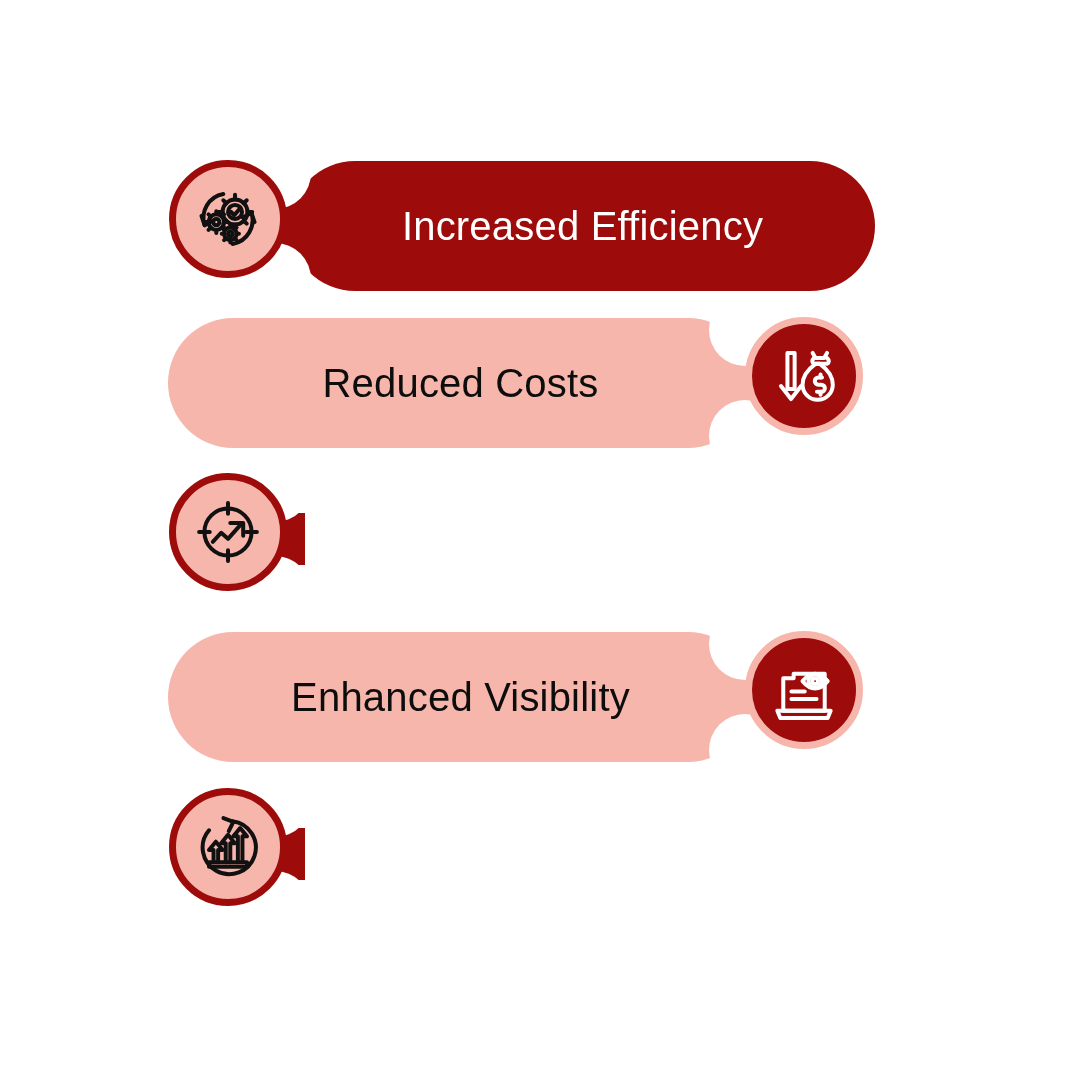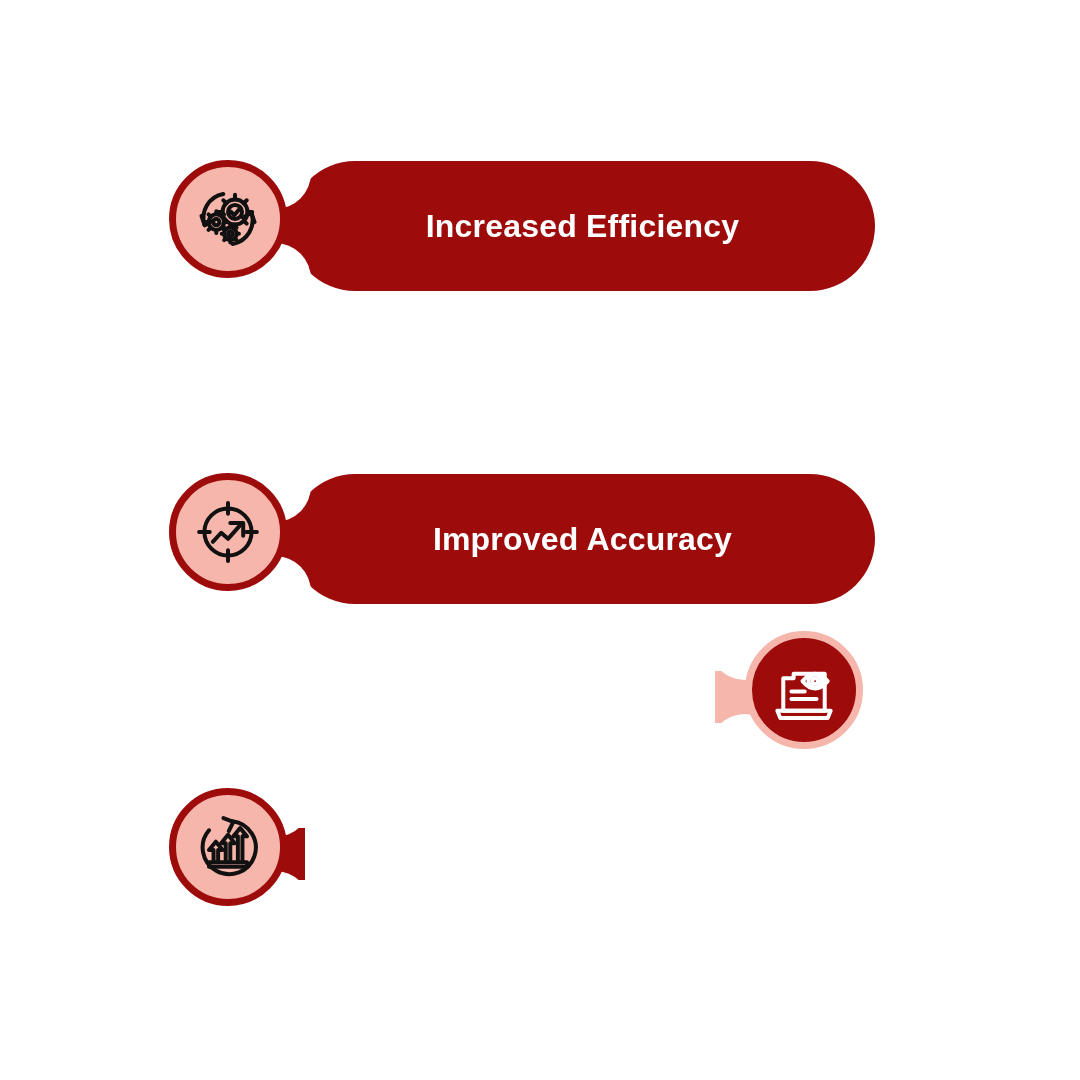--- a/index.html
+++ b/index.html
@@ -17,22 +17,22 @@
   .pill{
     position:absolute;
     top:0;height:130px;
     border-radius:65px;
     display:flex;align-items:center;justify-content:center;
   }
   .row.left .pill{left:290px;width:585px;}
   .row.right .pill{left:168px;width:585px;}
 
   .pill-label{
-    font-size:32px;
-    font-weight:bold;
+    font-size:40px;
+    font-weight:normal;
     letter-spacing:0.2px;
     white-space:nowrap;
     line-height:1;
   }
   .row.left  .pill{background:#9E0B0B;}
   .row.left  .pill-label{color:#ffffff;}
   .row.right .pill{background:#F6B6AB;}
   .row.right .pill-label{color:#0d0d0d;}
 
   
@@ -104,42 +104,65 @@
           <circle cx="35" cy="54" r="4"></circle>
 
           <circle cx="53" cy="69" r="8"></circle>
           <path d="M53 61 v-3 M53 77 v3 M61 69 h3 M45 69 h-3 M59 63 l2 -2 M47 75 l-2 2 M59 75 l2 2 M47 63 l-2 -2"></path>
           <circle cx="53" cy="69" r="3"></circle>
         </svg>
       </span>
     </div>
   </div>
 
+  <div class="row right" style="top:318px;">
+    <div class="pill">
+      <span class="pill-label">Reduced Costs</span>
+    </div>
+    <div class="neck"></div>
+    <div class="badge">
+      <span>
+        <svg width="72" height="72" viewBox="0 0 100 100">
+
+          <path d="M27 18 h10 v50 h-10 z"></path>
+          <path d="M18 64 l14 18 l14 -18"></path>
+
+          <path d="M62 18 l4 7 h12 l4 -7"></path>
+          <path d="M64 25 q-5 5 0 8 h18 q5 -3 0 -8"></path>
+
+          <path d="M66 33 q-18 13 -18 29 a21 21 0 0 0 42 0 q0 -16 -18 -29 z"></path>
+
+          <path d="M75 52 h-5 a5 5 0 0 0 0 10 h4 a5 5 0 0 1 0 10 h-6"></path>
+          <path d="M73 48 v4 M73 72 v4"></path>
+        </svg>
+      </span>
+    </div>
+  </div>
 
   <div class="row left" style="top:474px;">
-    <div class="pill">
-      <span class="pill-label">Improved Accuracy</span>
-    </div>
     <div class="neck"></div>
     <div class="badge">
       <span>
         <svg width="76" height="76" viewBox="0 0 100 100">
 
           <circle cx="50" cy="50" r="31"></circle>
 
           <path d="M50 12 v14 M50 74 v14 M12 50 h14 M74 50 h14"></path>
 
           <path d="M30 63 l11 -12 l9 8 l17 -19" stroke-width="7"></path>
           <path d="M53 38 h17 v17" stroke-width="6"></path>
         </svg>
       </span>
     </div>
   </div>
 
   <div class="row right" style="top:632px;">
+    <div class="pill">
+      <span class="pill-label">Enhanced Visibility</span>
+    </div>
     <div class="neck"></div>
     <div class="badge">
       <span>
         <svg width="74" height="74" viewBox="0 0 100 100">
 
           <path d="M22 34 h14 v-6 h42 v50 h-56 z"></path>
 
           <path d="M14 78 h72 l-4 10 h-64 z"></path>
 
           <path d="M33 52 h18 M33 62 h34"></path>

